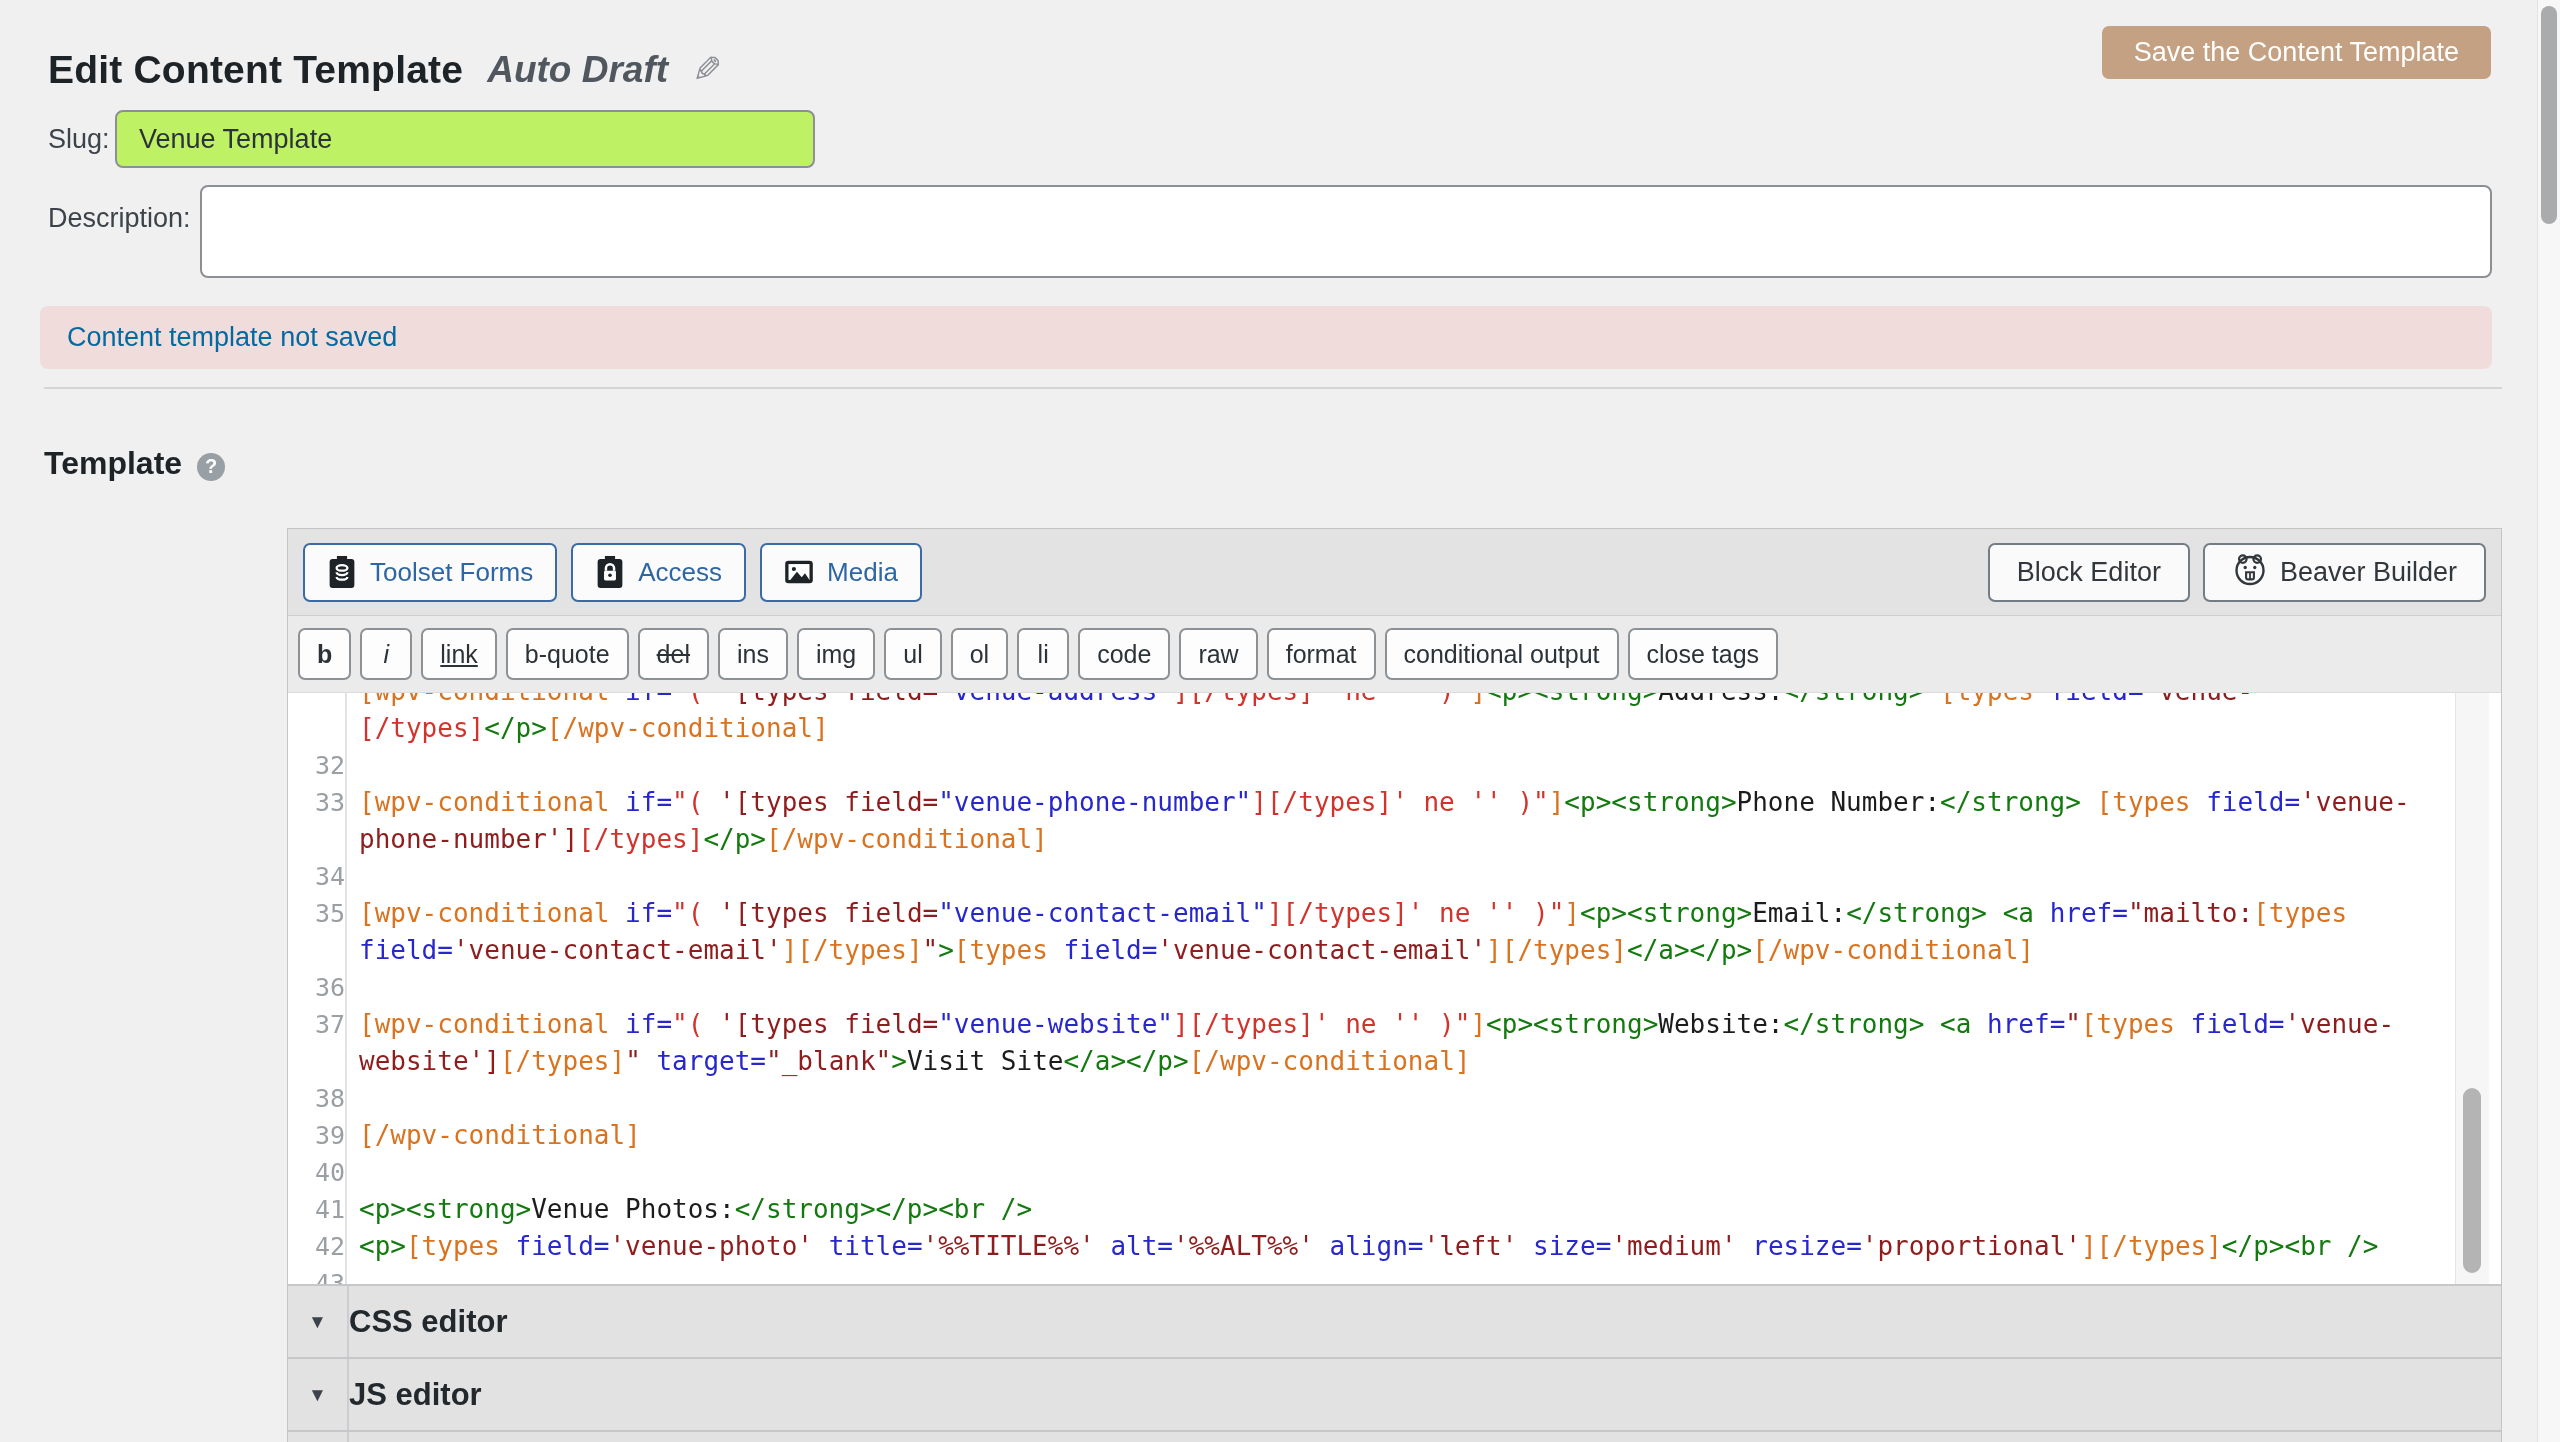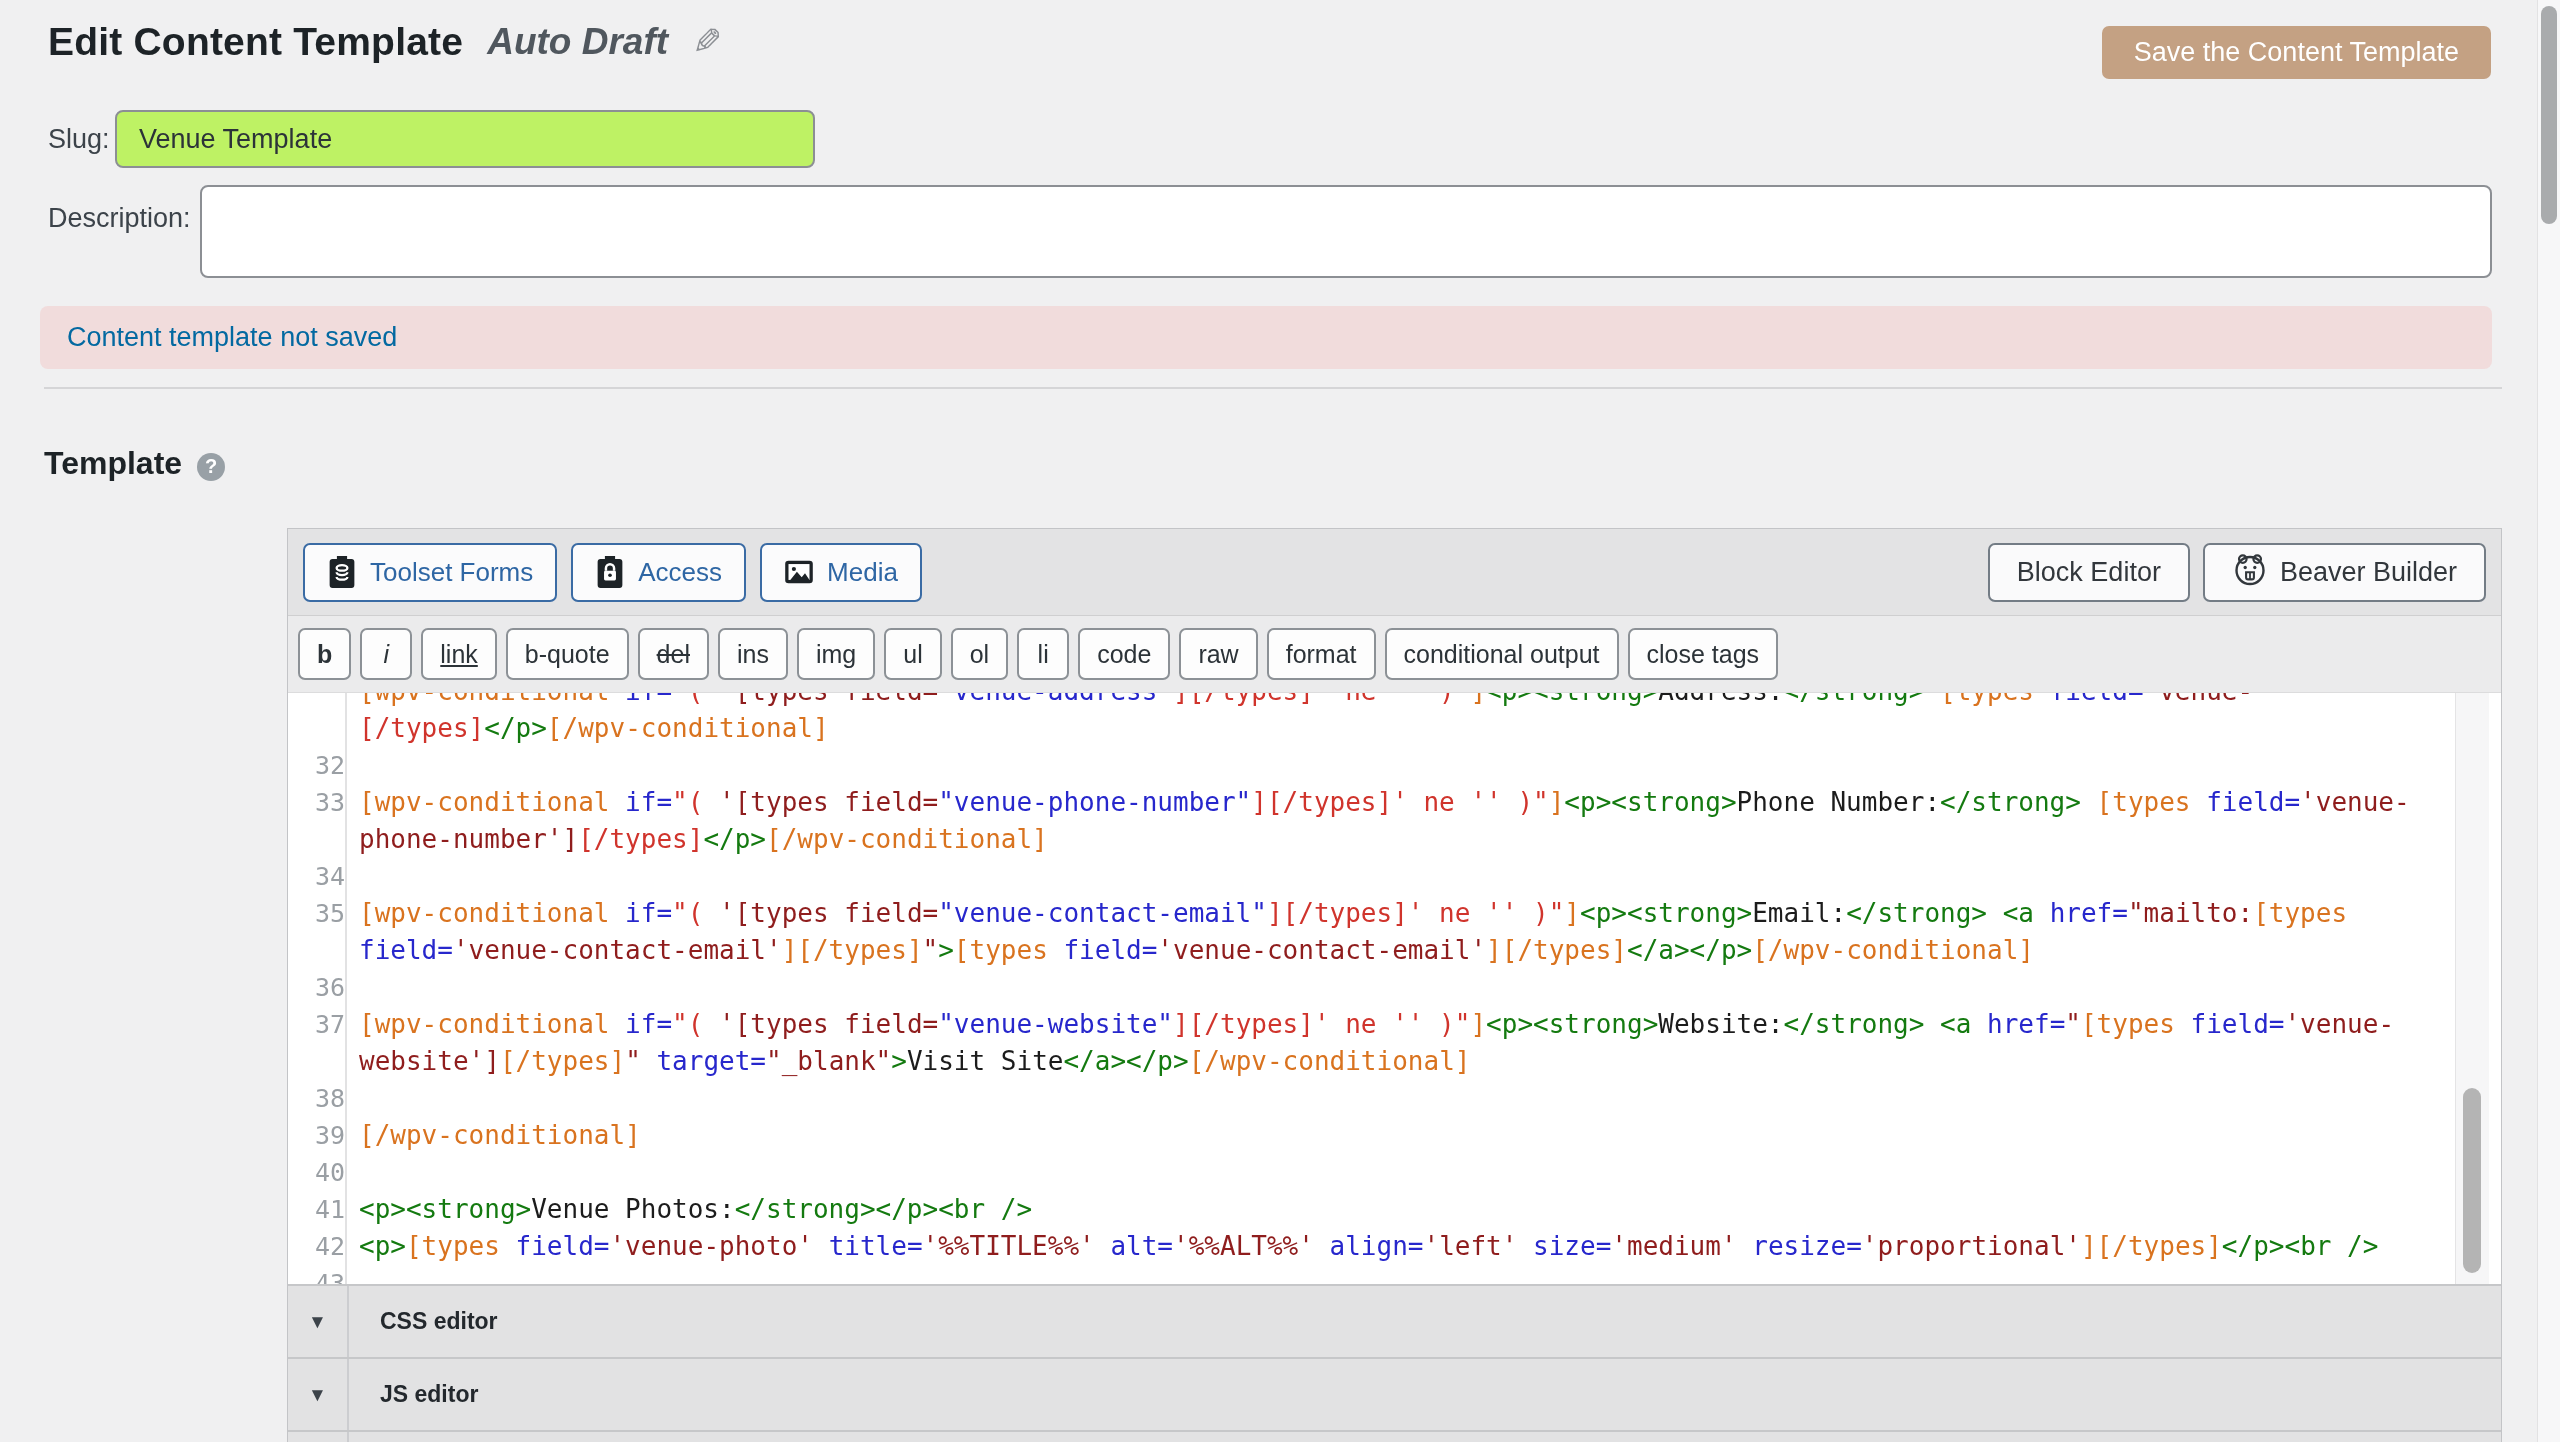--- a/index.html
+++ b/index.html
@@ -1,21 +1,21 @@
 <!DOCTYPE html>
 <html><head>
 <meta charset="utf-8">
 <style>
   html,body{margin:0;padding:0;}
   body{
     width:2560px;height:1442px;position:relative;overflow:hidden;
     background:#f0f0f1;font-family:"Liberation Sans",sans-serif;color:#1d2327;
   }
   
-  .header-row{position:absolute;left:48px;top:20px;display:flex;align-items:center;gap:24px;}
+  .header-row{position:absolute;left:48px;top:48px;display:flex;align-items:center;gap:24px;}
   .page-title{font-size:39px;font-weight:600;color:#1d2327;letter-spacing:.2px;}
   .page-status{font-size:37px;font-style:italic;font-weight:600;color:#50575e;}
   .pencil-icon{font-size:36px;color:#8c8f94;transform:scaleX(-1);cursor:pointer;}
   .save-btn{
     position:absolute;right:69px;top:26px;height:53px;padding:0 32px;
     background:#c4a183;color:#fff;border:none;border-radius:7px;
     font-size:27px;font-family:"Liberation Sans",sans-serif;cursor:pointer;
   }
   
   .slug-label{position:absolute;left:48px;top:124px;font-size:27px;color:#3c434a;}
@@ -100,21 +100,21 @@
   }
   .ed-thumb{position:absolute;left:7px;top:395px;width:18px;height:185px;border-radius:9px;background:#b4b4b4;}
   
   .panel-row{height:71px;background:#e2e2e3;border-top:2px solid #c6c7c9;display:flex;align-items:stretch;}
   .panel-row.sliver{height:13px;}
   .toggle-cell{
     flex:none;width:59px;border-right:2px solid #cccdd0;
     display:flex;align-items:center;justify-content:center;cursor:pointer;
   }
   .tri{font-size:19px;color:#3c434a;}
-  .panel-label{align-self:center;margin-left:31px;font-size:23px;font-weight:bold;color:#23282d;}
+  .panel-label{align-self:center;font-size:31px;font-weight:bold;color:#23282d;}
   
   .page-scroll{position:absolute;right:0;top:0;width:22px;height:1442px;background:#f7f7f8;border-left:1px solid #e2e2e3;}
   .page-thumb{position:absolute;left:3px;top:6px;width:16px;height:218px;border-radius:8px;background:#a9abad;}
 </style>
 </head>
 <body>
 
 <div class="header-row">
   <span class="page-title">Edit Content Template</span>
   <span class="page-status">Auto Draft</span>

